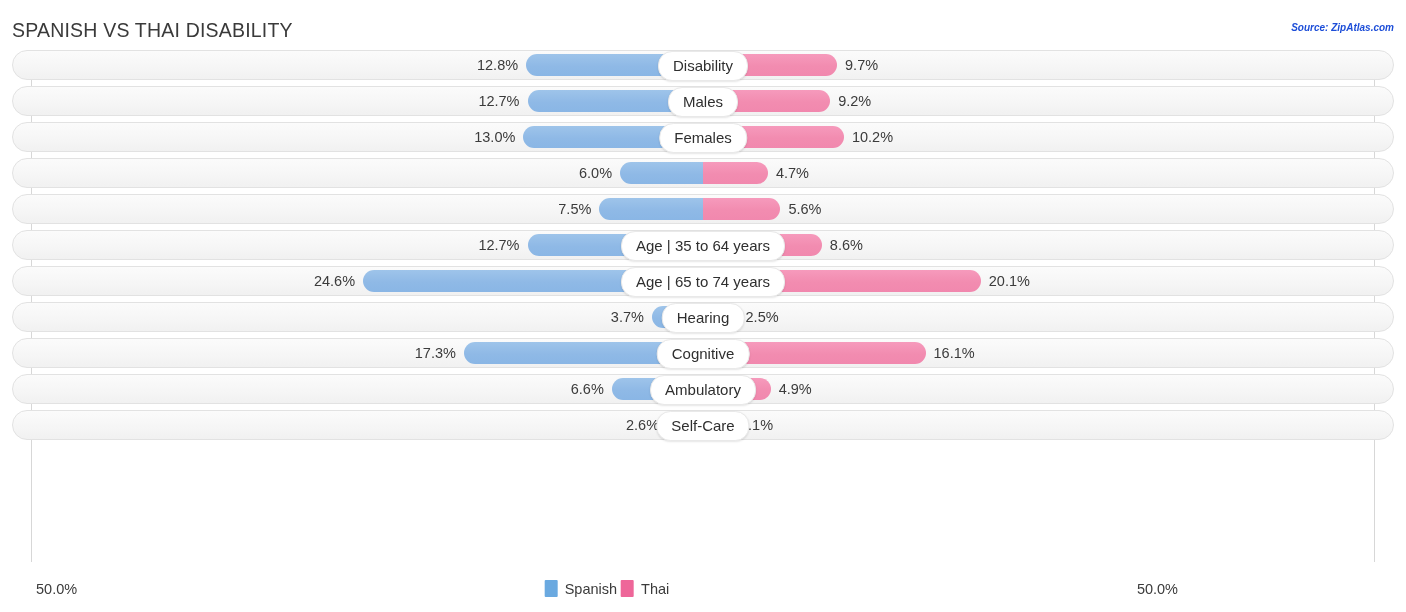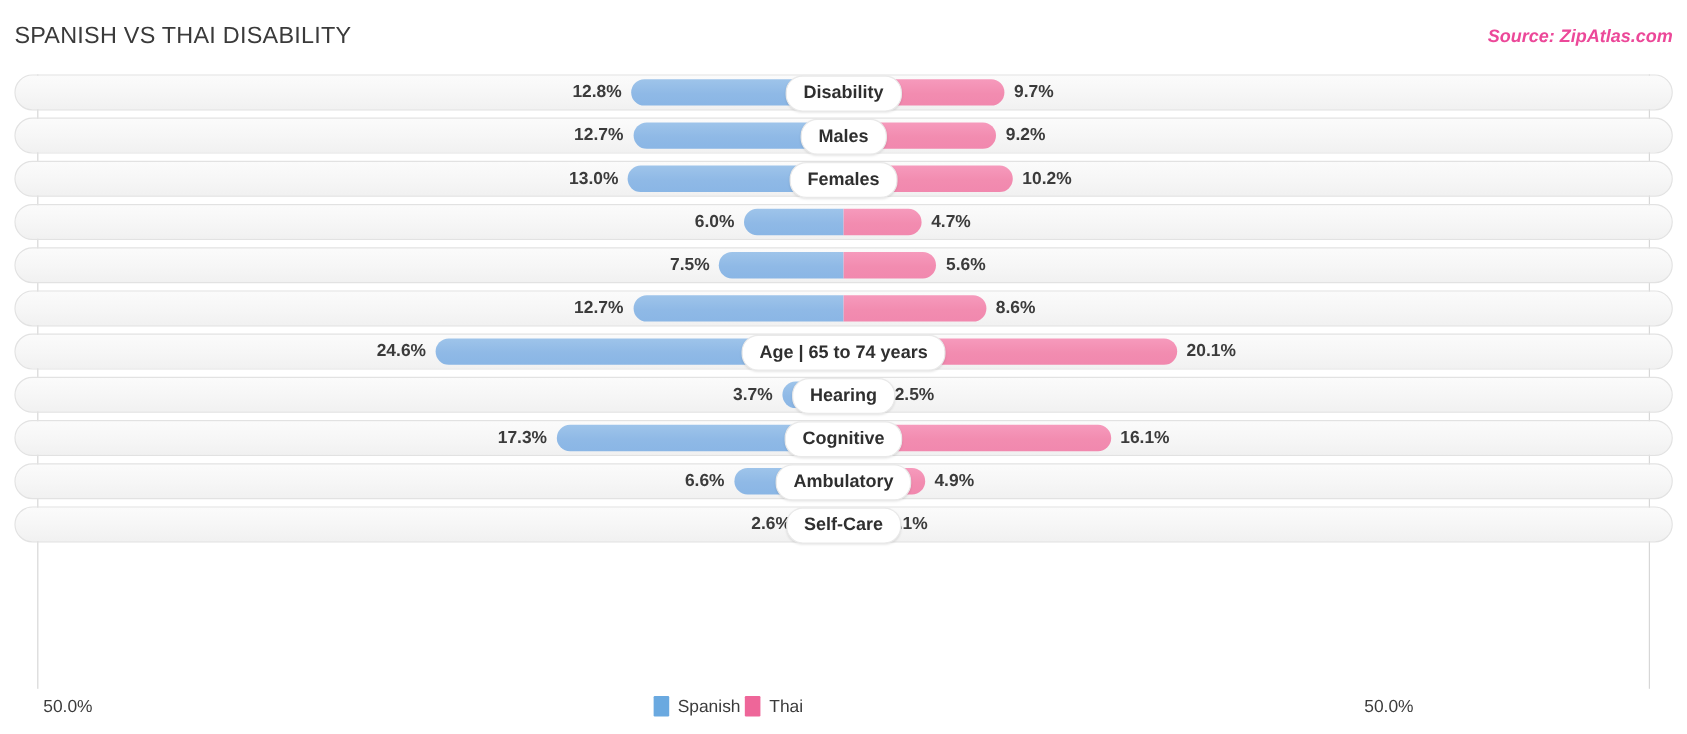--- a/index.html
+++ b/index.html
@@ -30,35 +30,34 @@
     font-size: 19.5px;
     letter-spacing: 0.2px;
     color: #3a3a3a;
     font-weight: 400;
     white-space: nowrap;
   }
   .source {
     position: absolute;
     right: 12px;
     top: 22px;
-    font-size: 15px;
+    font-size: 10px;
     font-style: italic;
     font-weight: bold;
-    color: #ec4899;
+    color: #1d4ed8;
     white-space: nowrap;
   }
 
   
   .plot {
     position: absolute;
     left: 0;
-    top: 62px;
+    top: 50px;
     width: 1406px;
     height: 512px;
-    font-weight: bold;
   }
   .gridline {
     position: absolute;
     top: 0;
     width: 1px;
     height: 512px;
     background: #d7d7d7;
   }
   .gridline.left  { left: 31px; }
   .gridline.right { left: 1374px; }
@@ -240,20 +239,21 @@
         <div class="bar right" style="width: 77.392px;"></div>
         <div class="val left" style="right: 814.65px;">7.5%</div>
         <div class="val right" style="left: 788.392px;">5.6%</div>
       </div>
       <div class="row">
         <div class="row-track"></div>
         <div class="bar left" style="width: 175.514px;"></div>
         <div class="bar right" style="width: 118.852px;"></div>
         <div class="val left" style="right: 886.514px;">12.7%</div>
         <div class="val right" style="left: 829.852px;">8.6%</div>
+        <div class="pill">Age | 35 to 64 years</div>
       </div>
       <div class="row">
         <div class="row-track"></div>
         <div class="bar left" style="width: 339.972px;"></div>
         <div class="bar right" style="width: 277.782px;"></div>
         <div class="val left" style="right: 1050.97px;">24.6%</div>
         <div class="val right" style="left: 988.782px;">20.1%</div>
         <div class="pill">Age | 65 to 74 years</div>
       </div>
       <div class="row">

